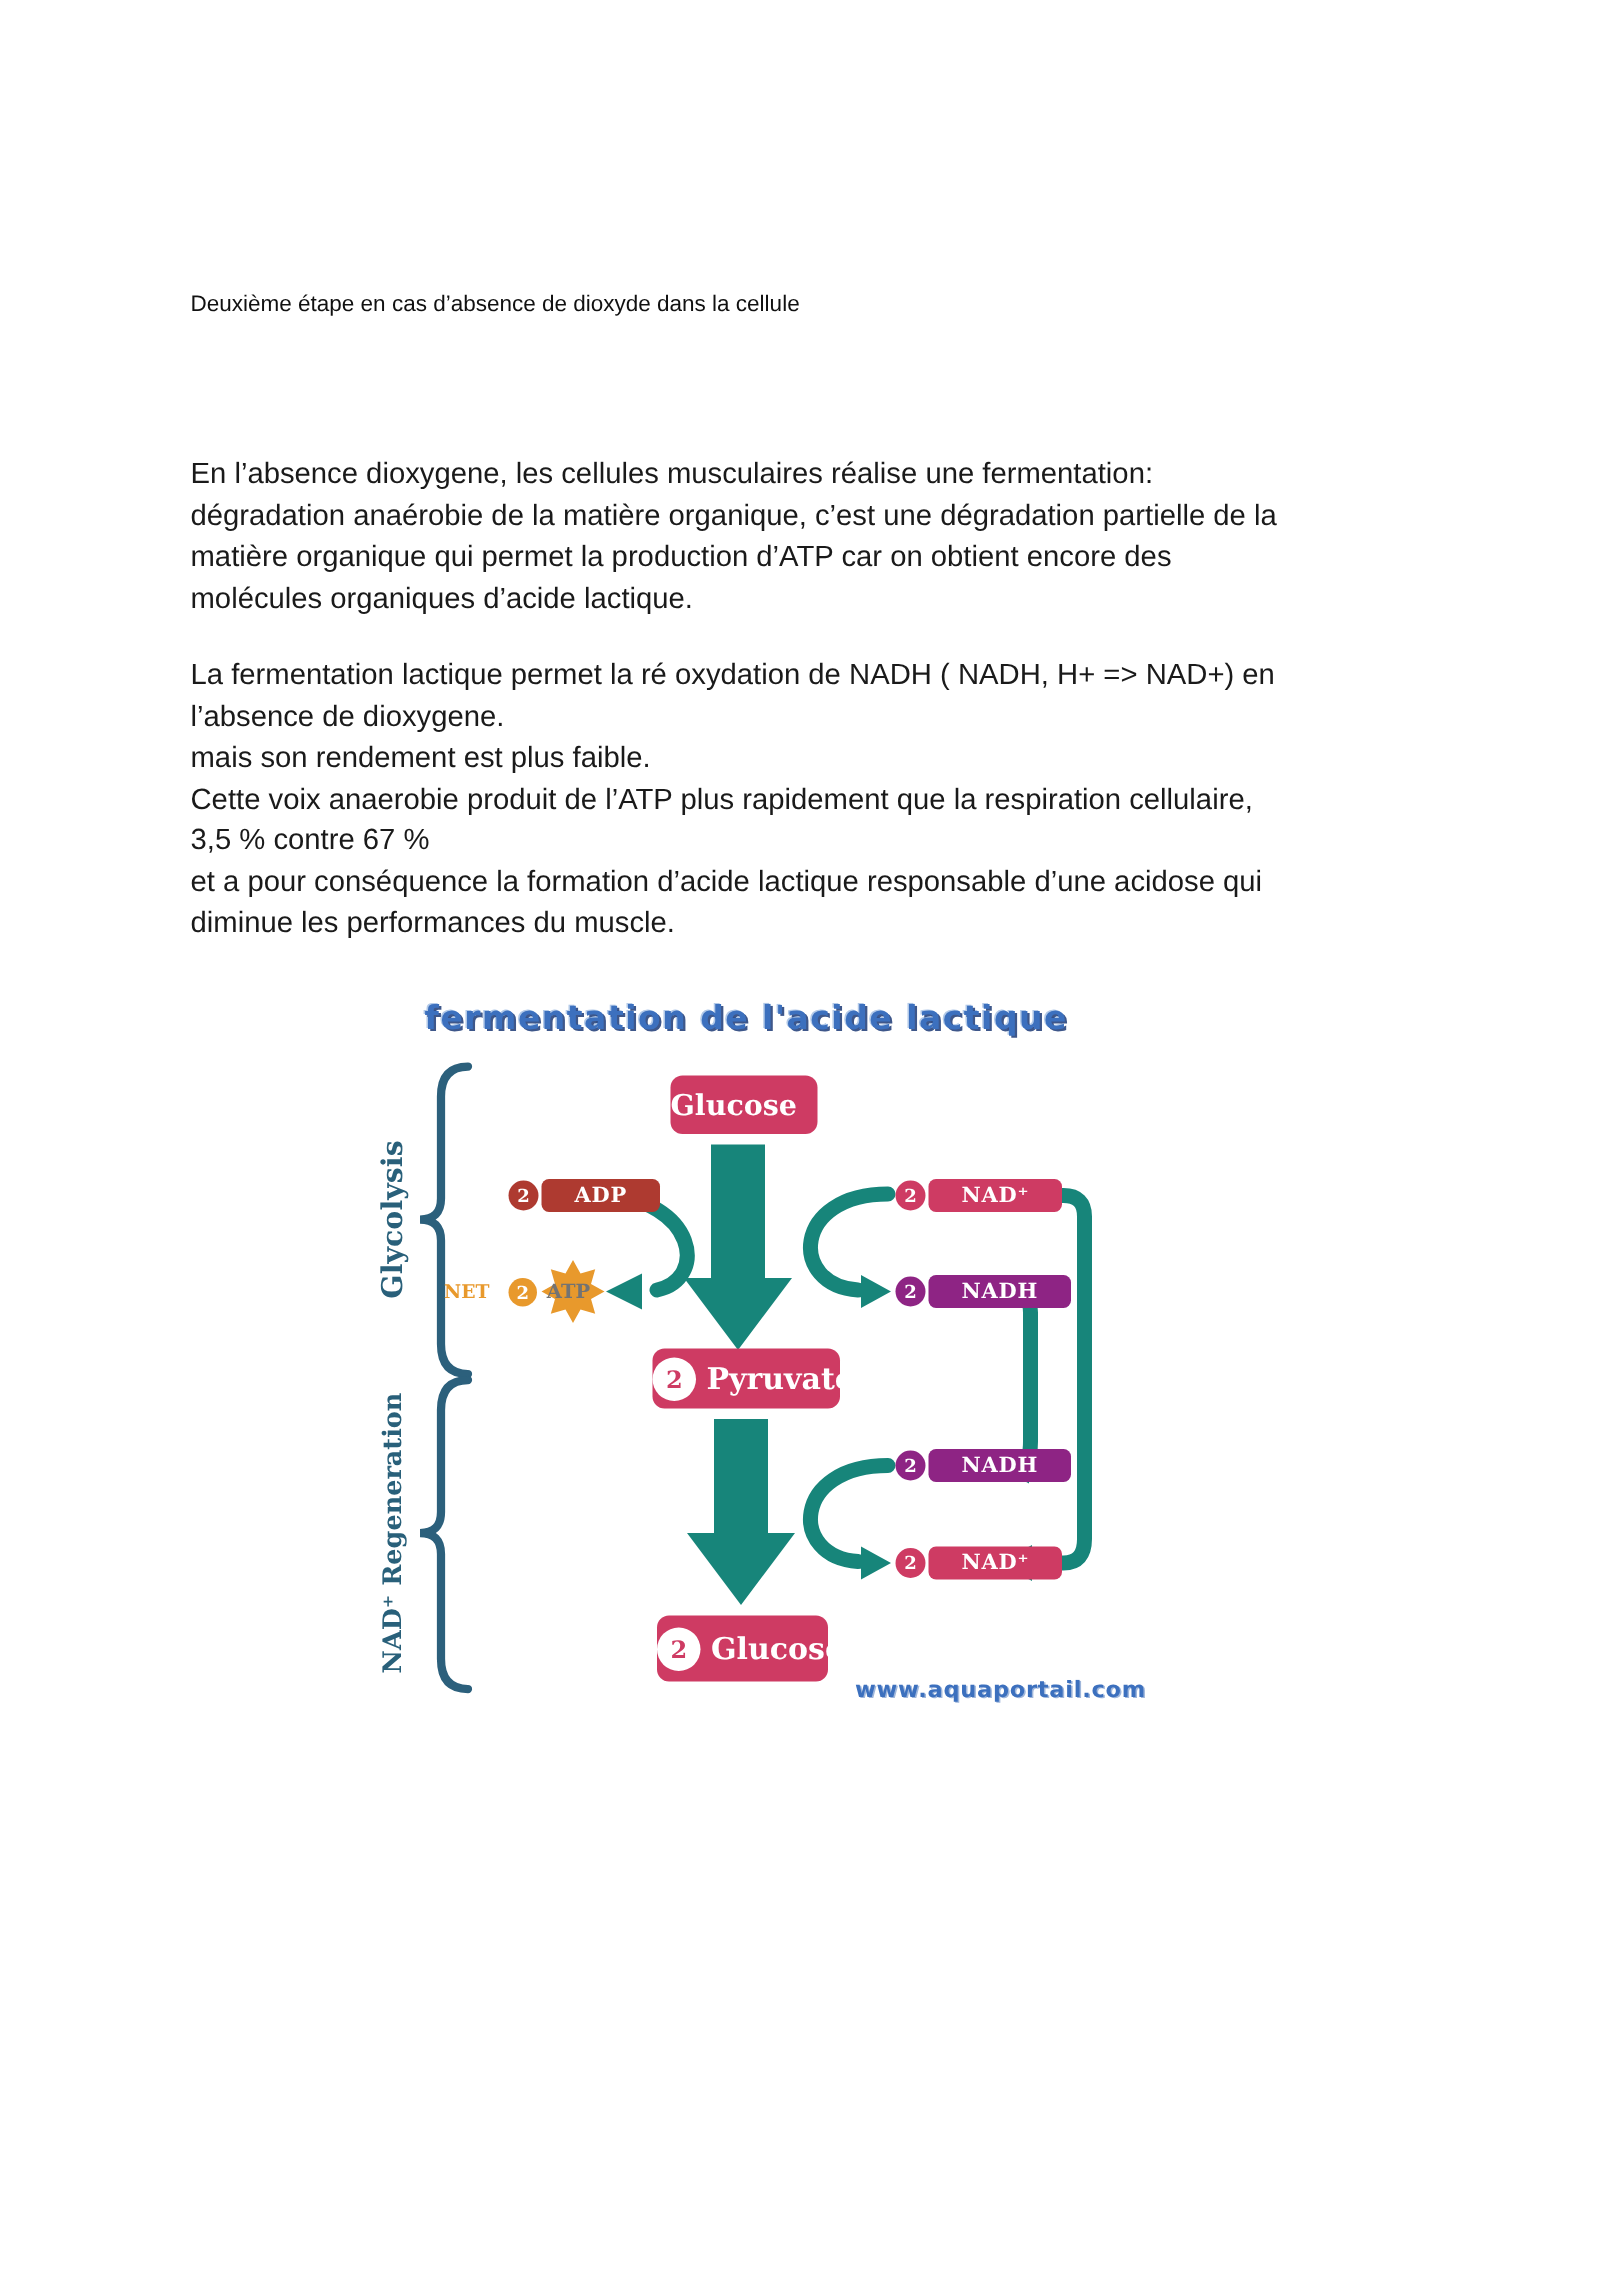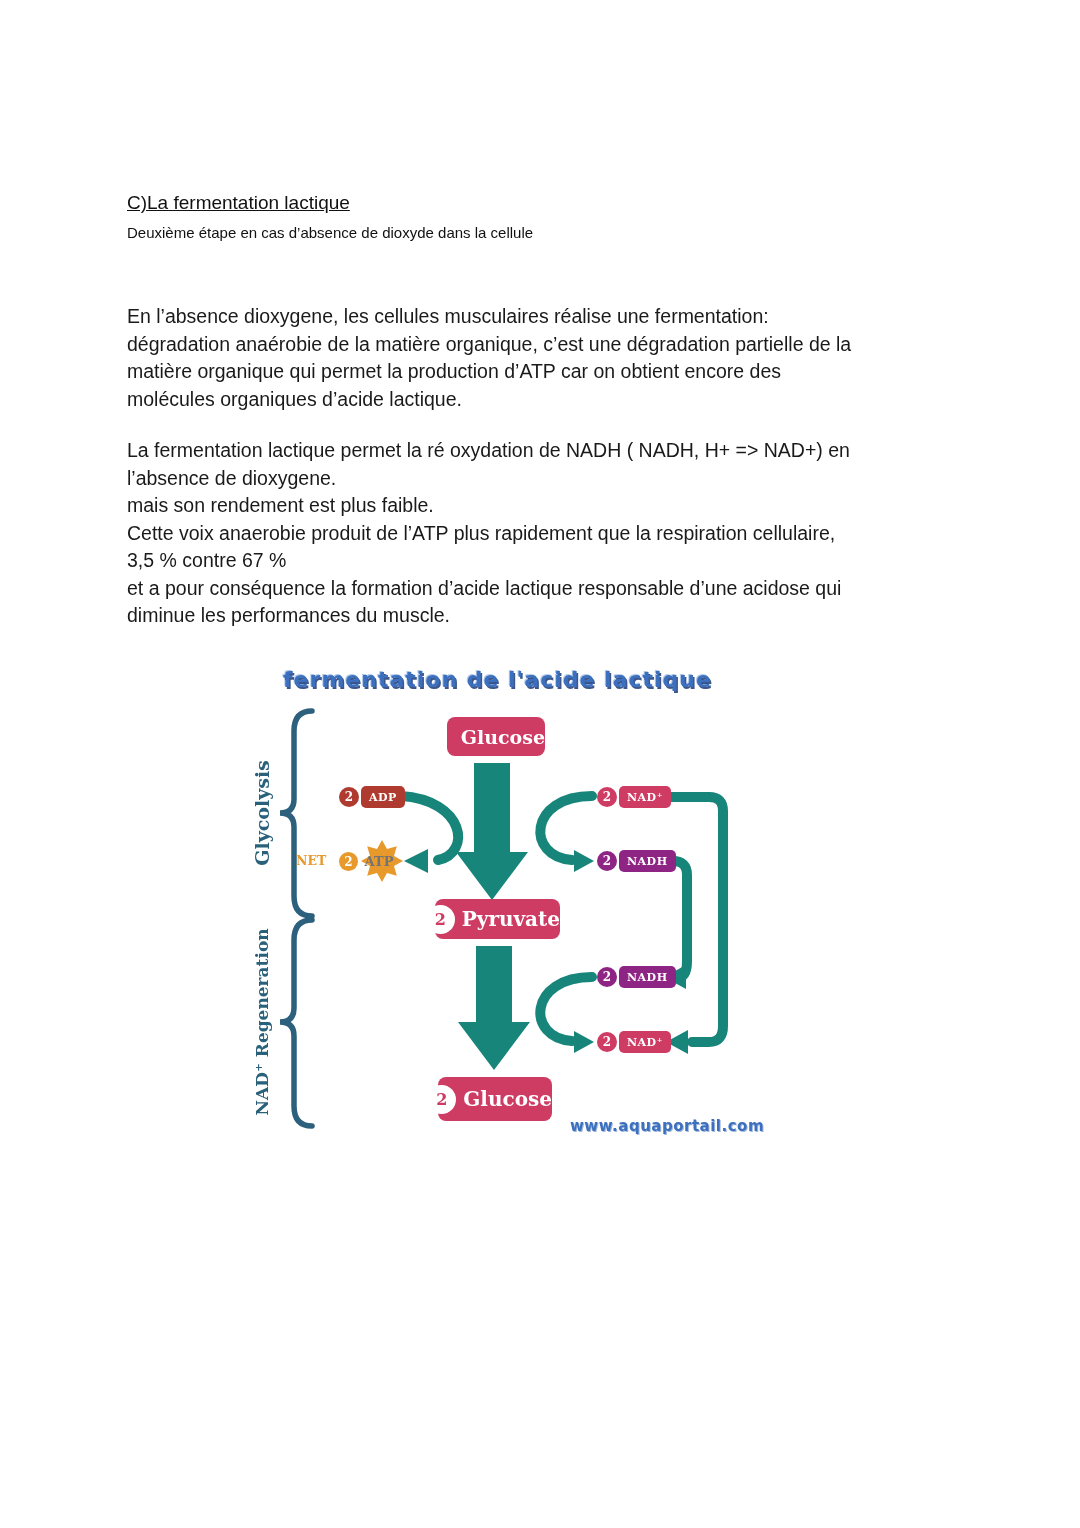--- a/index.html
+++ b/index.html
@@ -18,34 +18,34 @@
 
   
   .diagram { position:absolute; left:230px; top:659px; width:520px; height:500px; }
   .diagram-title { position:absolute; left:15px; top:8px; width:505px; text-align:center;
     font-family:"DejaVu Sans", sans-serif; font-weight:bold; font-size:22px; letter-spacing:1px;
     color:#3c70be; text-shadow:1.5px 1.5px 0 rgba(28,58,118,0.85), -1px -1px 0 rgba(170,195,230,0.9); }
 
   .diagram svg { position:absolute; left:0; top:0; }
 
   .node-box { position:absolute; background:#ce3b63; border-radius:8px; display:flex;
-    align-items:center; justify-content:flex-end; gap:7px;
+    align-items:center; justify-content:flex-start; gap:7px;
     font-family:"DejaVu Serif", serif; font-weight:bold; color:#fff; }
   .box-glucose { left:217px; top:58px; width:98px; height:39px; font-size:19px; }
   .box-pyruvate { left:205px; top:240px; width:125px; height:40px; font-size:20px; }
   .box-lactate { left:208px; top:418px; width:114px; height:44px; font-size:20px; }
   .big-count { width:29px; height:29px; border-radius:50%; background:#fff; color:#ce3b63;
     display:flex; align-items:center; justify-content:center; font-size:16px; flex:0 0 auto; }
 
   .pill { position:absolute; display:flex; align-items:center;
     font-family:"DejaVu Serif", serif; font-weight:bold; color:#fff; }
   .pill .p-count { width:20px; height:20px; border-radius:50%; display:flex; align-items:center;
     justify-content:center; font-size:12px; flex:0 0 auto; }
-  .pill .p-label { height:22px; border-radius:5px; padding:0 8px; margin-left:2px;
-    display:flex; align-items:center; font-size:11px; letter-spacing:.5px; }
+  .pill .p-label { height:22px; border-radius:5px; padding:0 22px; margin-left:2px;
+    display:flex; align-items:center; font-size:14px; letter-spacing:.5px; }
   .pill-pink .p-count, .pill-pink .p-label { background:#ce3b63; }
   .pill-purple .p-count, .pill-purple .p-label { background:#8e2484; }
   .pill-red .p-count, .pill-red .p-label { background:#ae3a30; }
 
   .pill-adp { left:109px; top:127px; }
   .pill-nad-top { left:367px; top:127px; }
   .pill-nadh-top { left:367px; top:191px; }
   .pill-nadh-bottom { left:367px; top:307px; }
   .pill-nad-bottom { left:367px; top:372px; }
 
@@ -63,21 +63,20 @@
   .label-nadregen { left:32px; top:363px; font-size:17px; }
 
   .watermark { position:absolute; left:340px; top:458px; width:175px; text-align:center;
     font-family:"DejaVu Sans", sans-serif; font-weight:bold; font-size:15px; color:#3c70be;
     text-shadow:1px 1px 0 rgba(150,175,215,0.9); letter-spacing:.5px; }
 </style>
 </head>
 <body>
 
 <div class="heading-block">
-  <div class="doc-heading">C)La fermentation lactique</div>
   <div class="doc-subheading">Deuxième étape en cas d’absence de dioxyde dans la cellule</div>
 </div>
 
 <div class="para para-1">
   <div>En l’absence dioxygene, les cellules musculaires réalise une fermentation:</div>
   <div>dégradation anaérobie de la matière organique, c’est une dégradation partielle de la</div>
   <div>matière organique qui permet la production d’ATP car on obtient encore des</div>
   <div>molécules organiques d’acide lactique.</div>
 </div>
 

